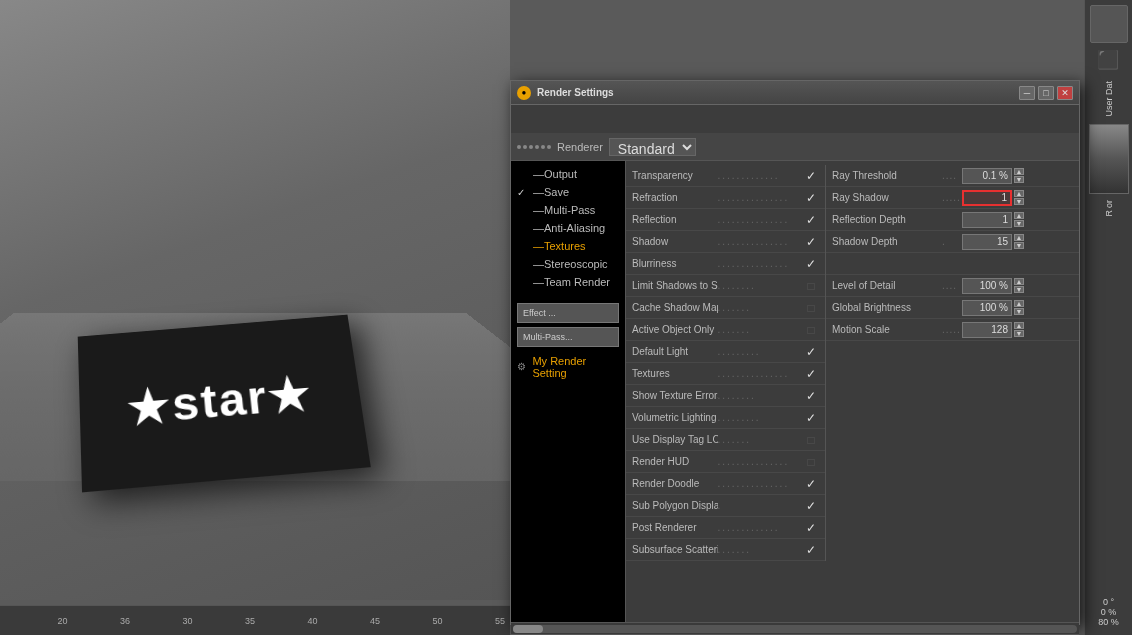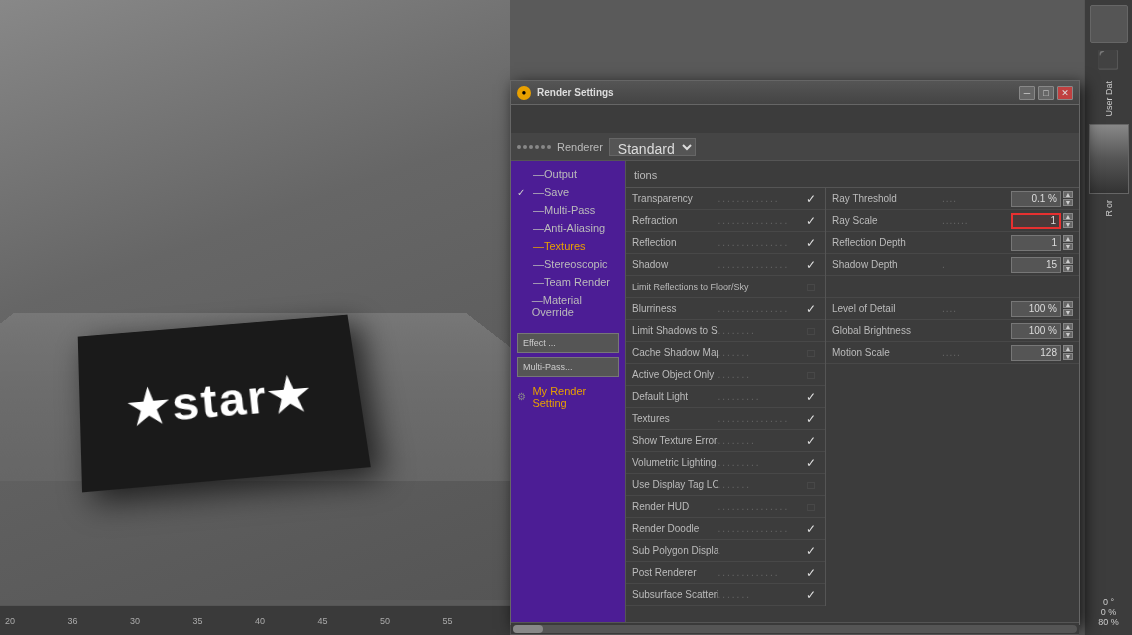--- a/index.html
+++ b/index.html
@@ -71,21 +71,21 @@
     .ruler-marks {
       display: flex;
       align-items: center;
       gap: 0;
       width: 100%;
     }
     .ruler-mark {
       color: #aaa;
       font-size: 9px;
       flex: 1;
-      text-align: left;
+      text-align: right;
     }
 
     
     .right-panel {
       position: absolute;
       right: 0;
       top: 0;
       width: 48px;
       height: 635px;
       background: #3c3c3c;
@@ -216,21 +216,21 @@
 
     
     .dialog-content {
       display: flex;
       height: calc(100% - 52px - 30px);
     }
 
     
     .nav-panel {
       width: 115px;
-      background: #4c1d95;
+      background: #000000;
       border-right: 1px solid #555;
       padding: 4px 0;
       overflow-y: auto;
     }
     .nav-item {
       display: flex;
       align-items: center;
       padding: 3px 8px 3px 16px;
       cursor: pointer;
       color: #bbb;
@@ -313,21 +313,20 @@
       color: #666;
       font-size: 10px;
       letter-spacing: 1px;
       width: 20px;
     }
     .right-setting-value {
       flex: 1;
       display: flex;
       align-items: center;
       gap: 2px;
-      justify-content: flex-end;
     }
     .value-input {
       background: #555;
       border: 1px solid #777;
       color: #ddd;
       font-size: 10px;
       padding: 1px 3px;
       height: 16px;
       width: 50px;
       text-align: right;
@@ -542,40 +541,35 @@
         <span>—Textures</span>
       </div>
       <div class="nav-item with-check">
         <span class="nav-check"></span>
         <span>—Stereoscopic</span>
       </div>
       <div class="nav-item with-check">
         <span class="nav-check"></span>
         <span>—Team Render</span>
       </div>
-      <div class="nav-item with-check">
-        <span class="nav-check"></span>
-        <span>—Material Override</span>
-      </div>
 
       <div style="height:8px;"></div>
 
       <div style="display:flex;gap:4px;padding:4px 6px;flex-direction:column;">
         <button class="footer-btn" style="font-size:9px;padding:2px 5px;">Effect ...</button>
         <button class="footer-btn" style="font-size:9px;padding:2px 5px;">Multi-Pass...</button>
       </div>
 
       <div class="render-setting-row">
         <span class="render-setting-icon">⚙</span>
         <span style="color:#e8a000;font-size:11px;">My Render Setting</span>
       </div>
     </div>
 
     <div class="settings-panel">
-      <div class="settings-header">tions</div>
 
       <div class="settings-two-col">
 
         <div class="col-left">
 
           <div class="setting-row">
             <span class="setting-name">Transparency</span>
             <span class="setting-dots"> .............</span>
             <span class="setting-check checked">✓</span>
           </div>
@@ -586,24 +580,20 @@
           </div>
           <div class="setting-row">
             <span class="setting-name">Reflection</span>
             <span class="setting-dots"> ...............</span>
             <span class="setting-check checked">✓</span>
           </div>
           <div class="setting-row">
             <span class="setting-name">Shadow</span>
             <span class="setting-dots"> ...............</span>
             <span class="setting-check checked">✓</span>
-          </div>
-          <div class="setting-row">
-            <span class="setting-name" style="font-size:9px;">Limit Reflections to Floor/Sky</span>
-            <span class="setting-check unchecked">□</span>
           </div>
           <div class="setting-row">
             <span class="setting-name">Blurriness</span>
             <span class="setting-dots"> ...............</span>
             <span class="setting-check checked">✓</span>
           </div>
           <div class="setting-row">
             <span class="setting-name">Limit Shadows to Soft</span>
             <span class="setting-dots"> ........</span>
             <span class="setting-check unchecked">□</span>
@@ -679,21 +669,21 @@
             <div class="right-setting-value">
               <input class="value-input" type="text" value="0.1 %" style="">
               <div class="value-stepper">
                 <div class="step-btn">▲</div>
                 <div class="step-btn">▼</div>
               </div>
             </div>
           </div>
 
           <div class="right-setting-row highlight-row" style="position:relative;">
-            <span class="right-setting-name">Ray Scale</span>
+            <span class="right-setting-name">Ray Shadow</span>
             <span class="right-setting-dots">.......</span>
             <div class="right-setting-value">
               <input class="value-input highlight" type="text" value="1" style="">
               <div class="value-stepper">
                 <div class="step-btn">▲</div>
                 <div class="step-btn">▼</div>
               </div>
             </div>
           </div>
 

